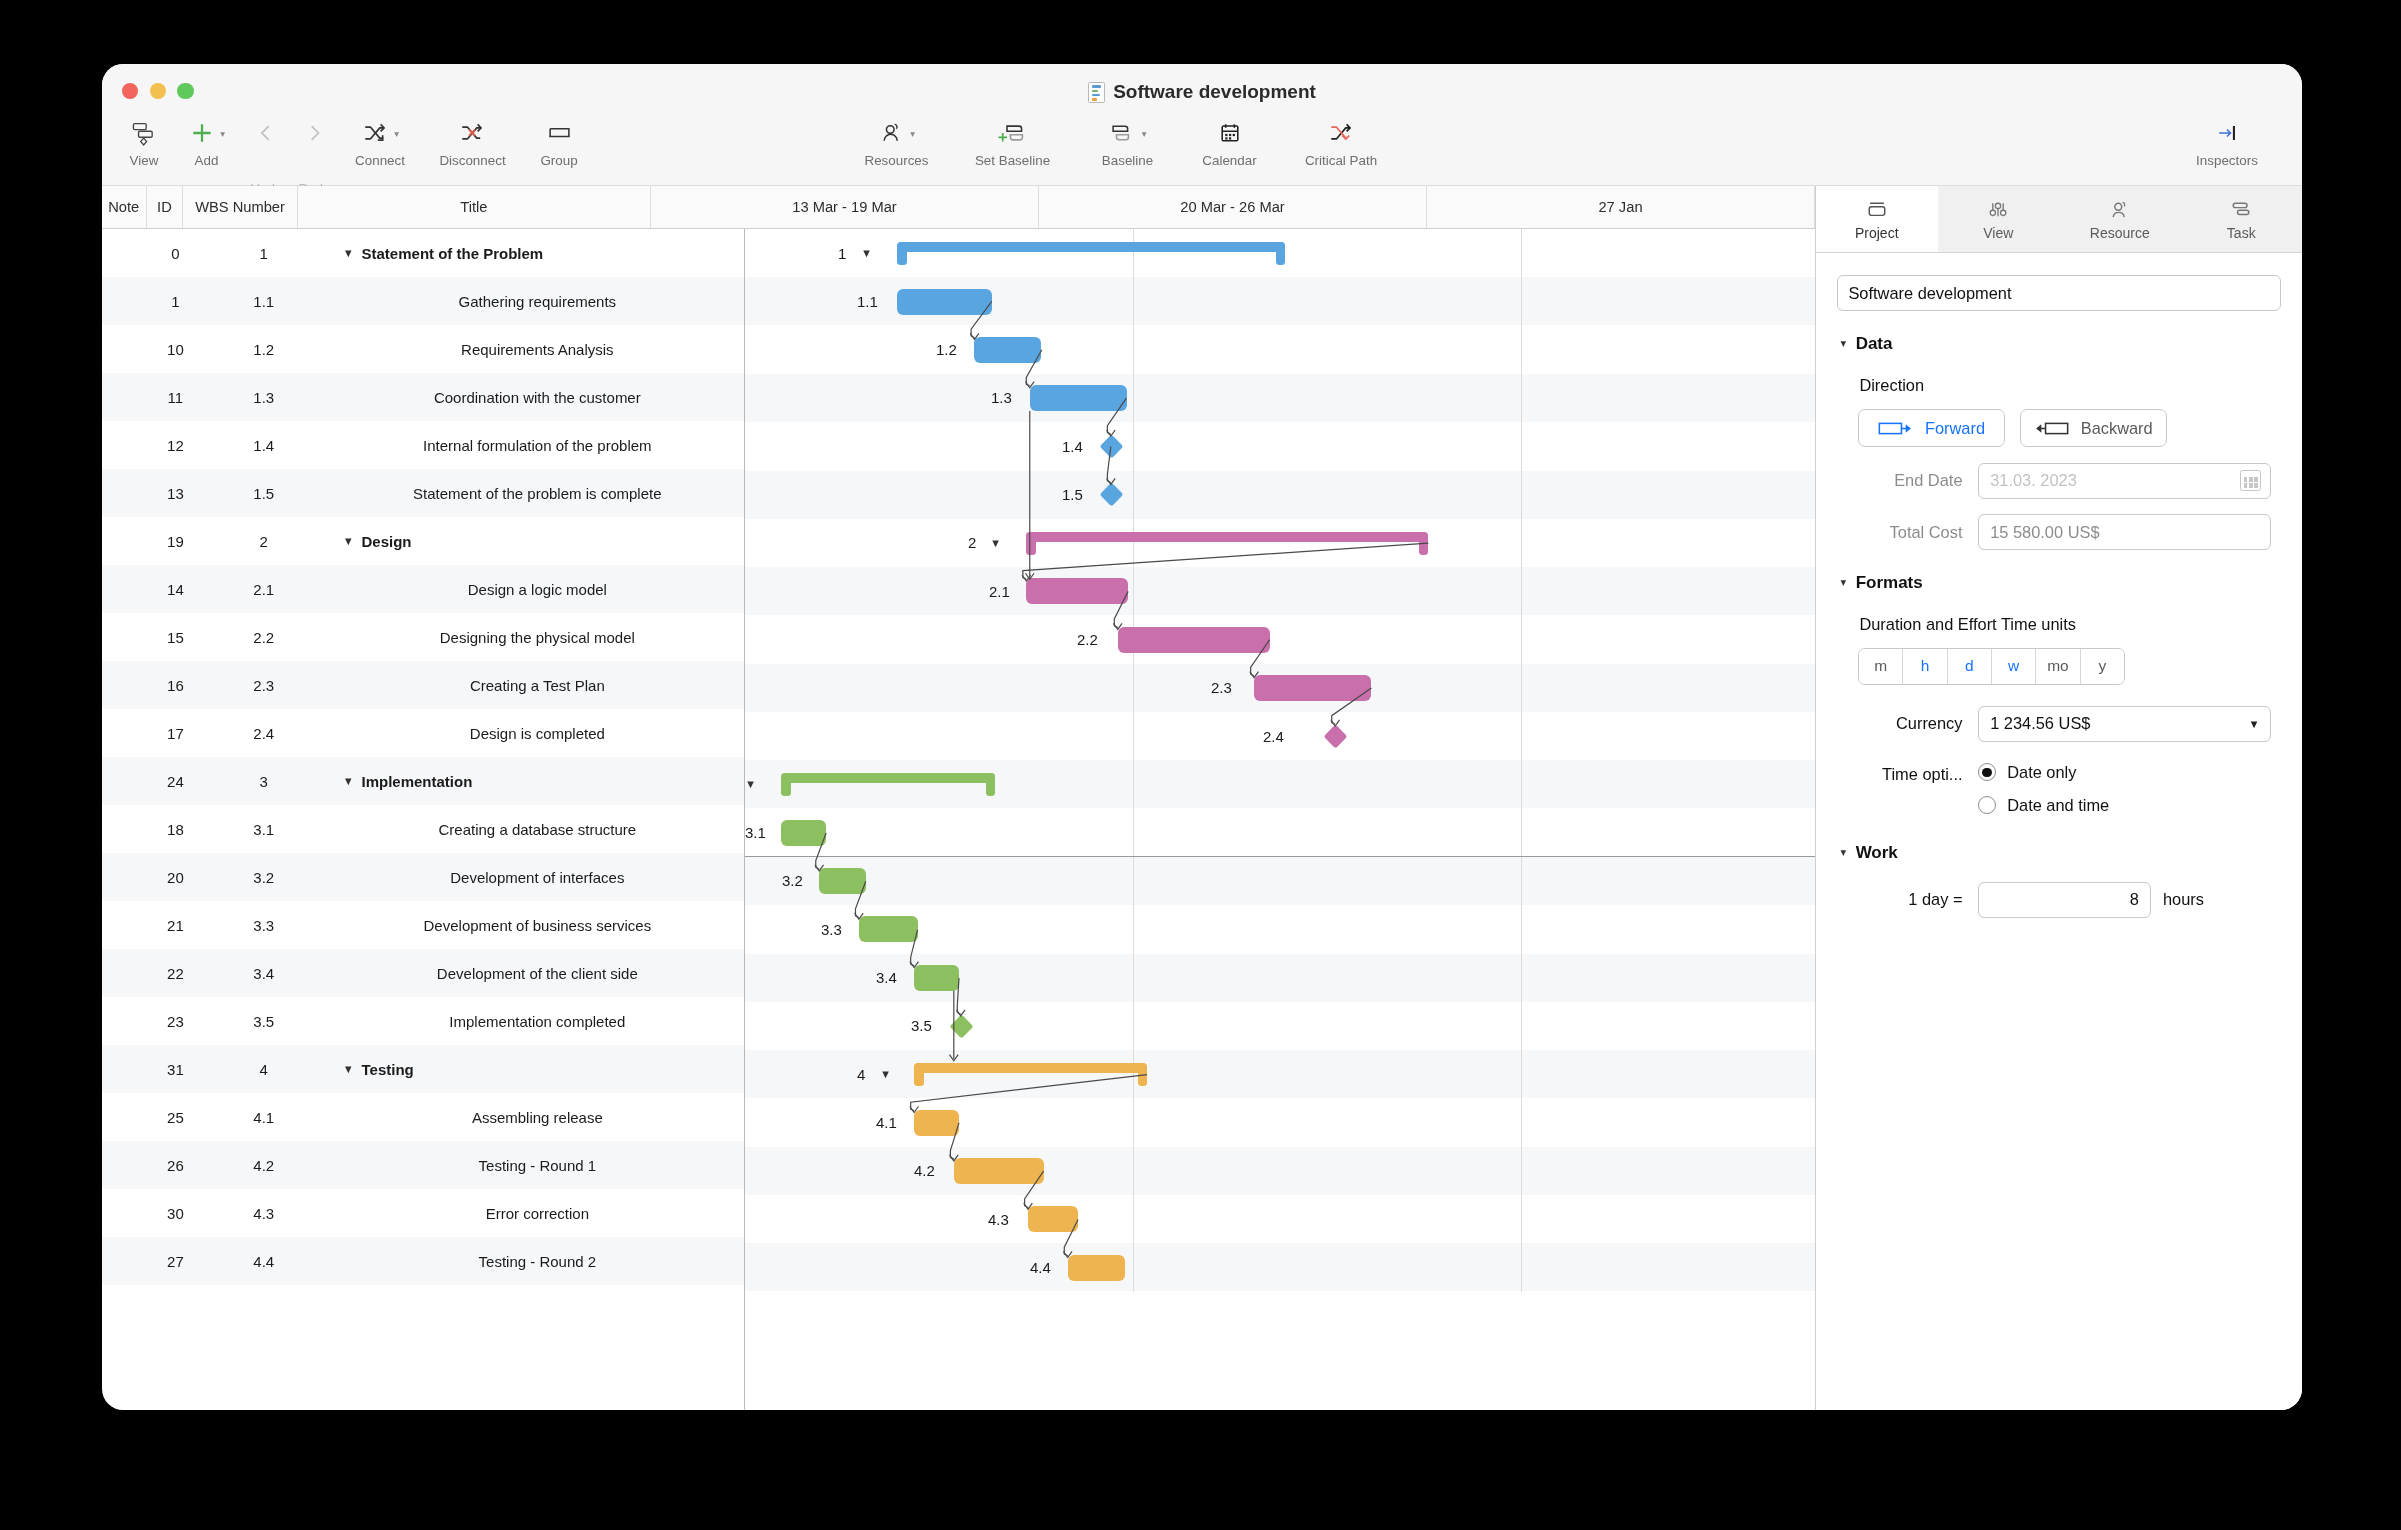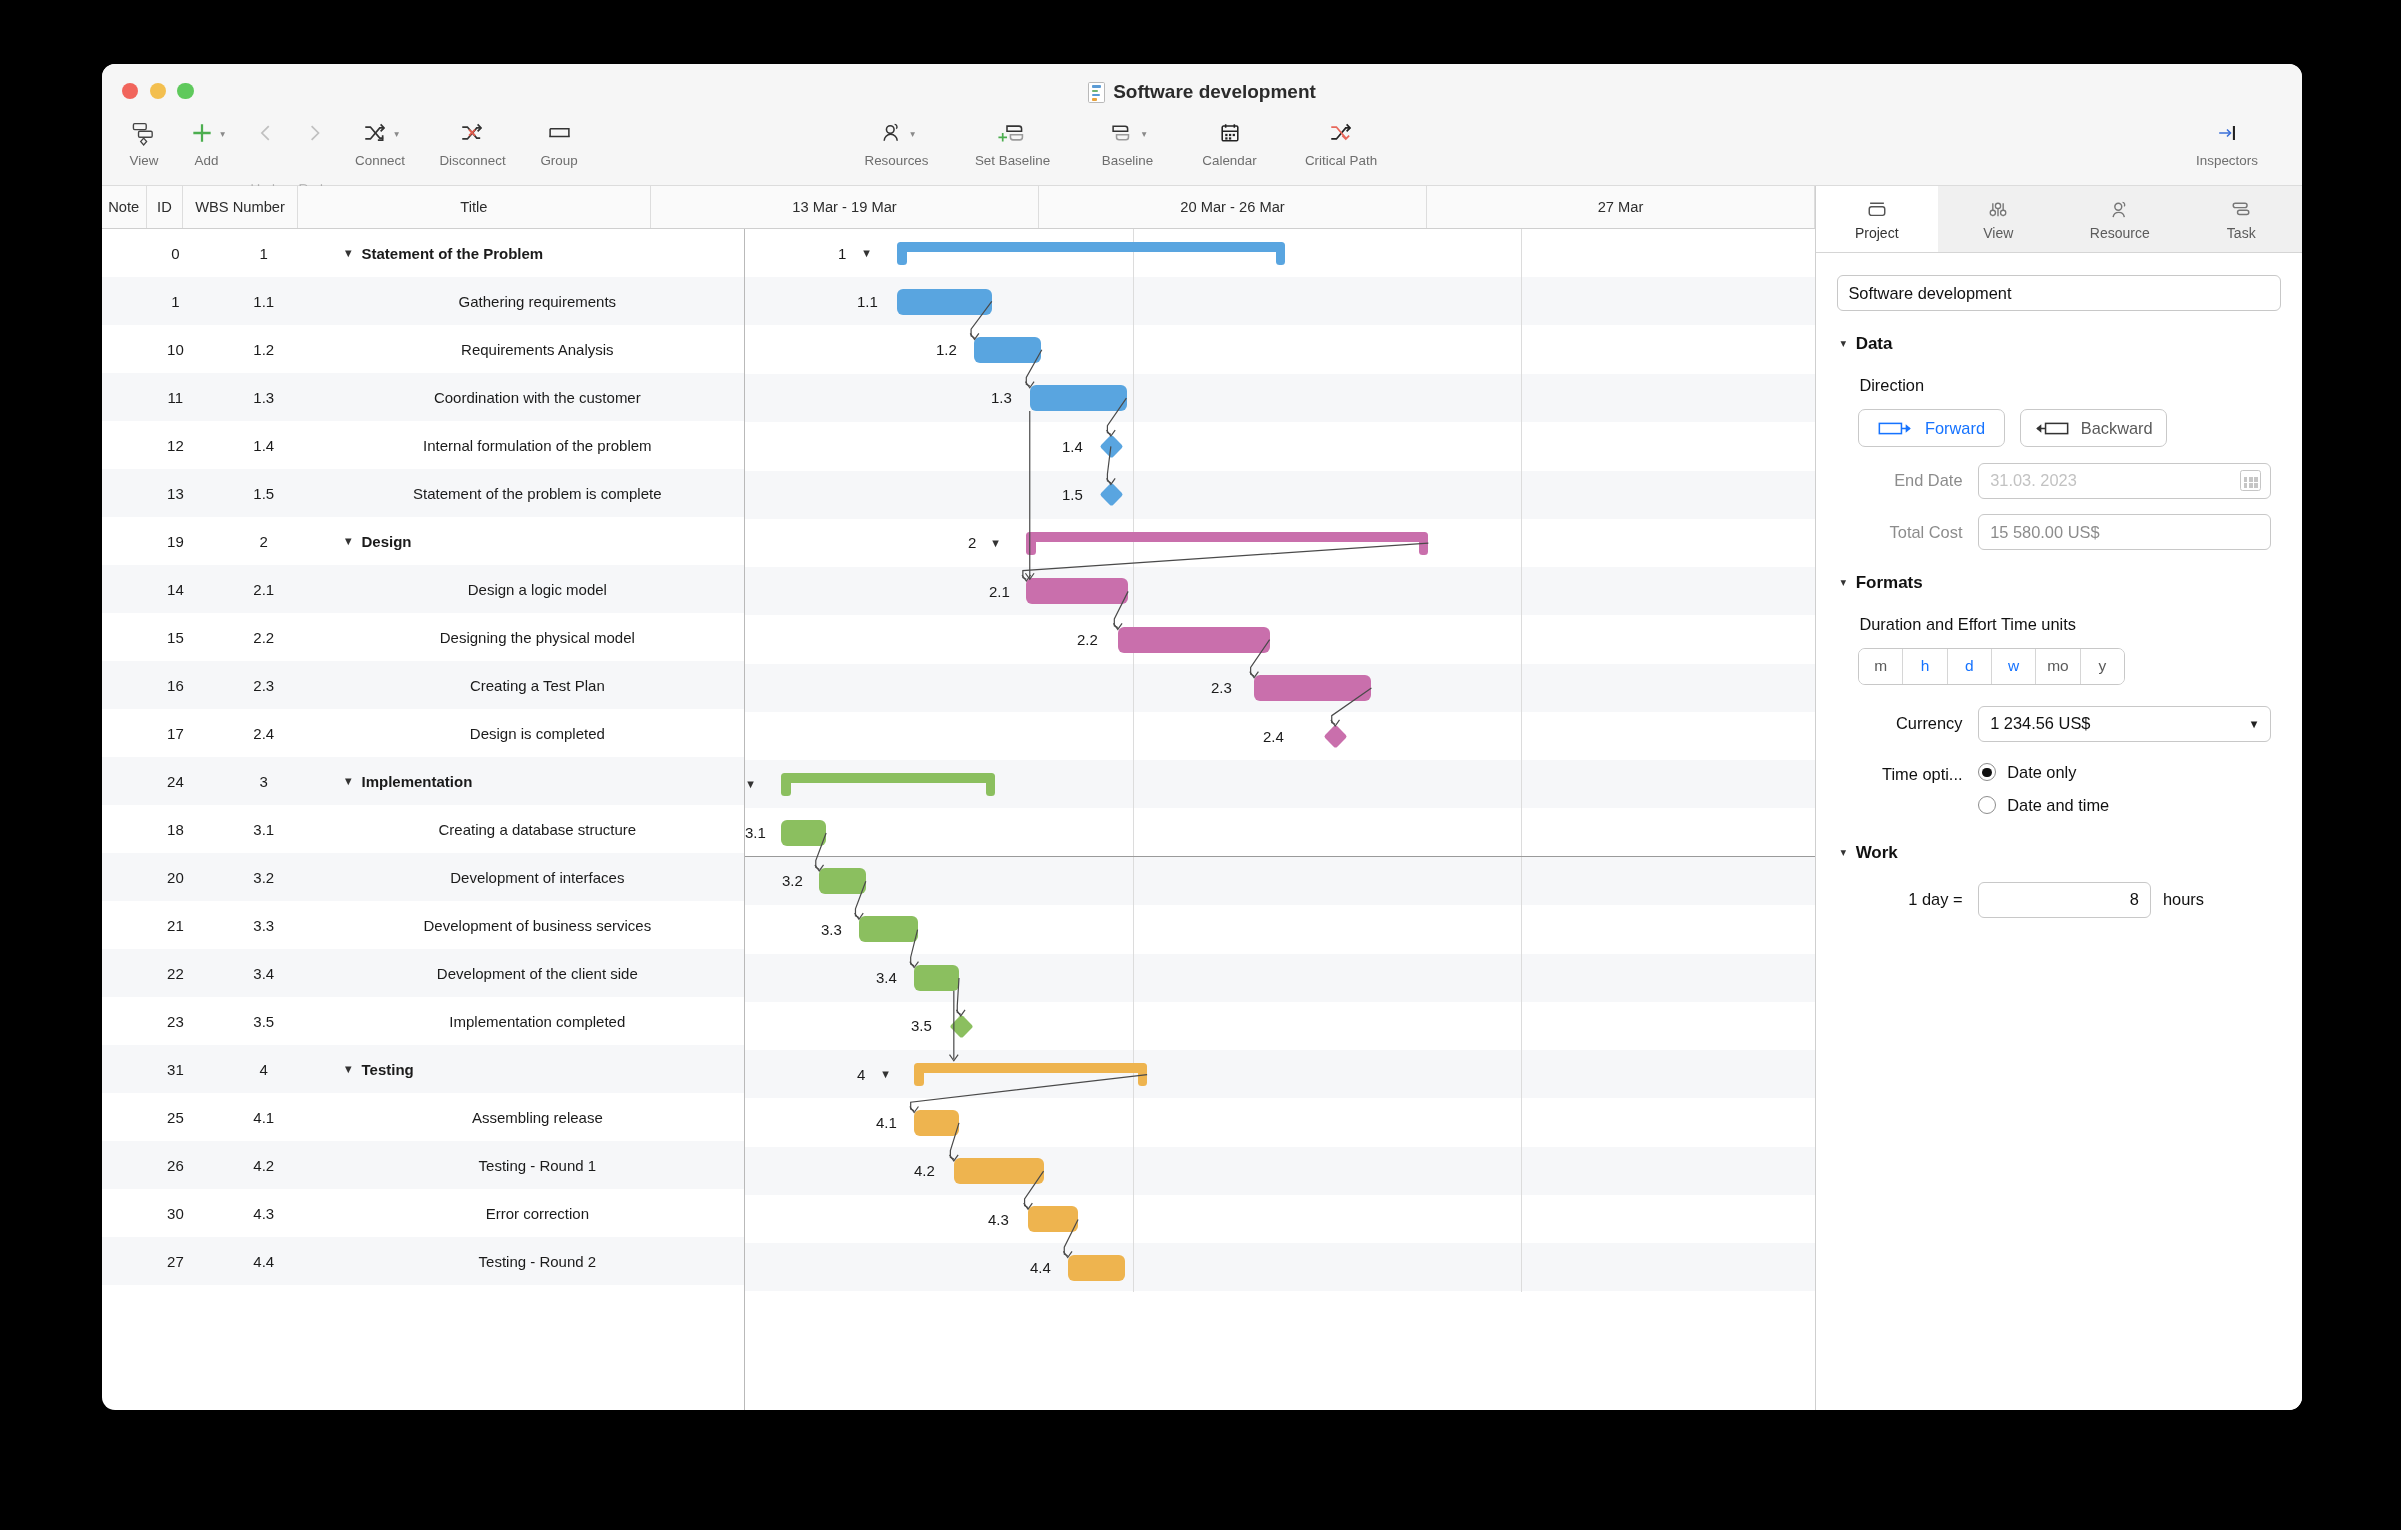--- a/index.html
+++ b/index.html
@@ -8,21 +8,21 @@
     width: 2401px; height: 1530px;
     background: #000;
     font-family: "Liberation Sans", sans-serif;
     overflow: hidden;
   }
   #window {
     position: absolute;
     left: 102px; top: 64px;
     width: 2200px; height: 1346px;
     background: #ffffff;
-    border-radius: 13px;
+    border-radius: 21px;
     overflow: hidden;
     box-shadow: 0 8.6px 35px rgba(0,0,0,.55);
     display: flex;
     flex-direction: column;
   }
 
   
   #titlebar {
     position: relative;
     height: 53px;
@@ -398,21 +398,21 @@
     <div id="left">
 
       <div id="hdr-row">
         <div class="hcell c-note">Note</div>
         <div class="hcell c-id">ID</div>
         <div class="hcell c-wbs">WBS Number</div>
         <div class="hcell c-title">Title</div>
         <div id="gantt-hdr-inline" style="flex:1 1 auto; display:flex;">
           <div class="wk" style="width:388px;">13 Mar - 19 Mar</div>
           <div class="wk" style="width:388px;">20 Mar - 26 Mar</div>
-          <div class="wk" style="width:388px;">27 Mar</div>
+          <div class="wk" style="width:388px;">27 Jan</div>
         </div>
       </div>
 
       <div id="grid-wrap">
         <div id="table-col">
             <div class="trow summary">
               <div class="tcell note"></div>
               <div class="tcell id">0</div>
               <div class="tcell wbs">1</div>
               <div class="tcell title">

